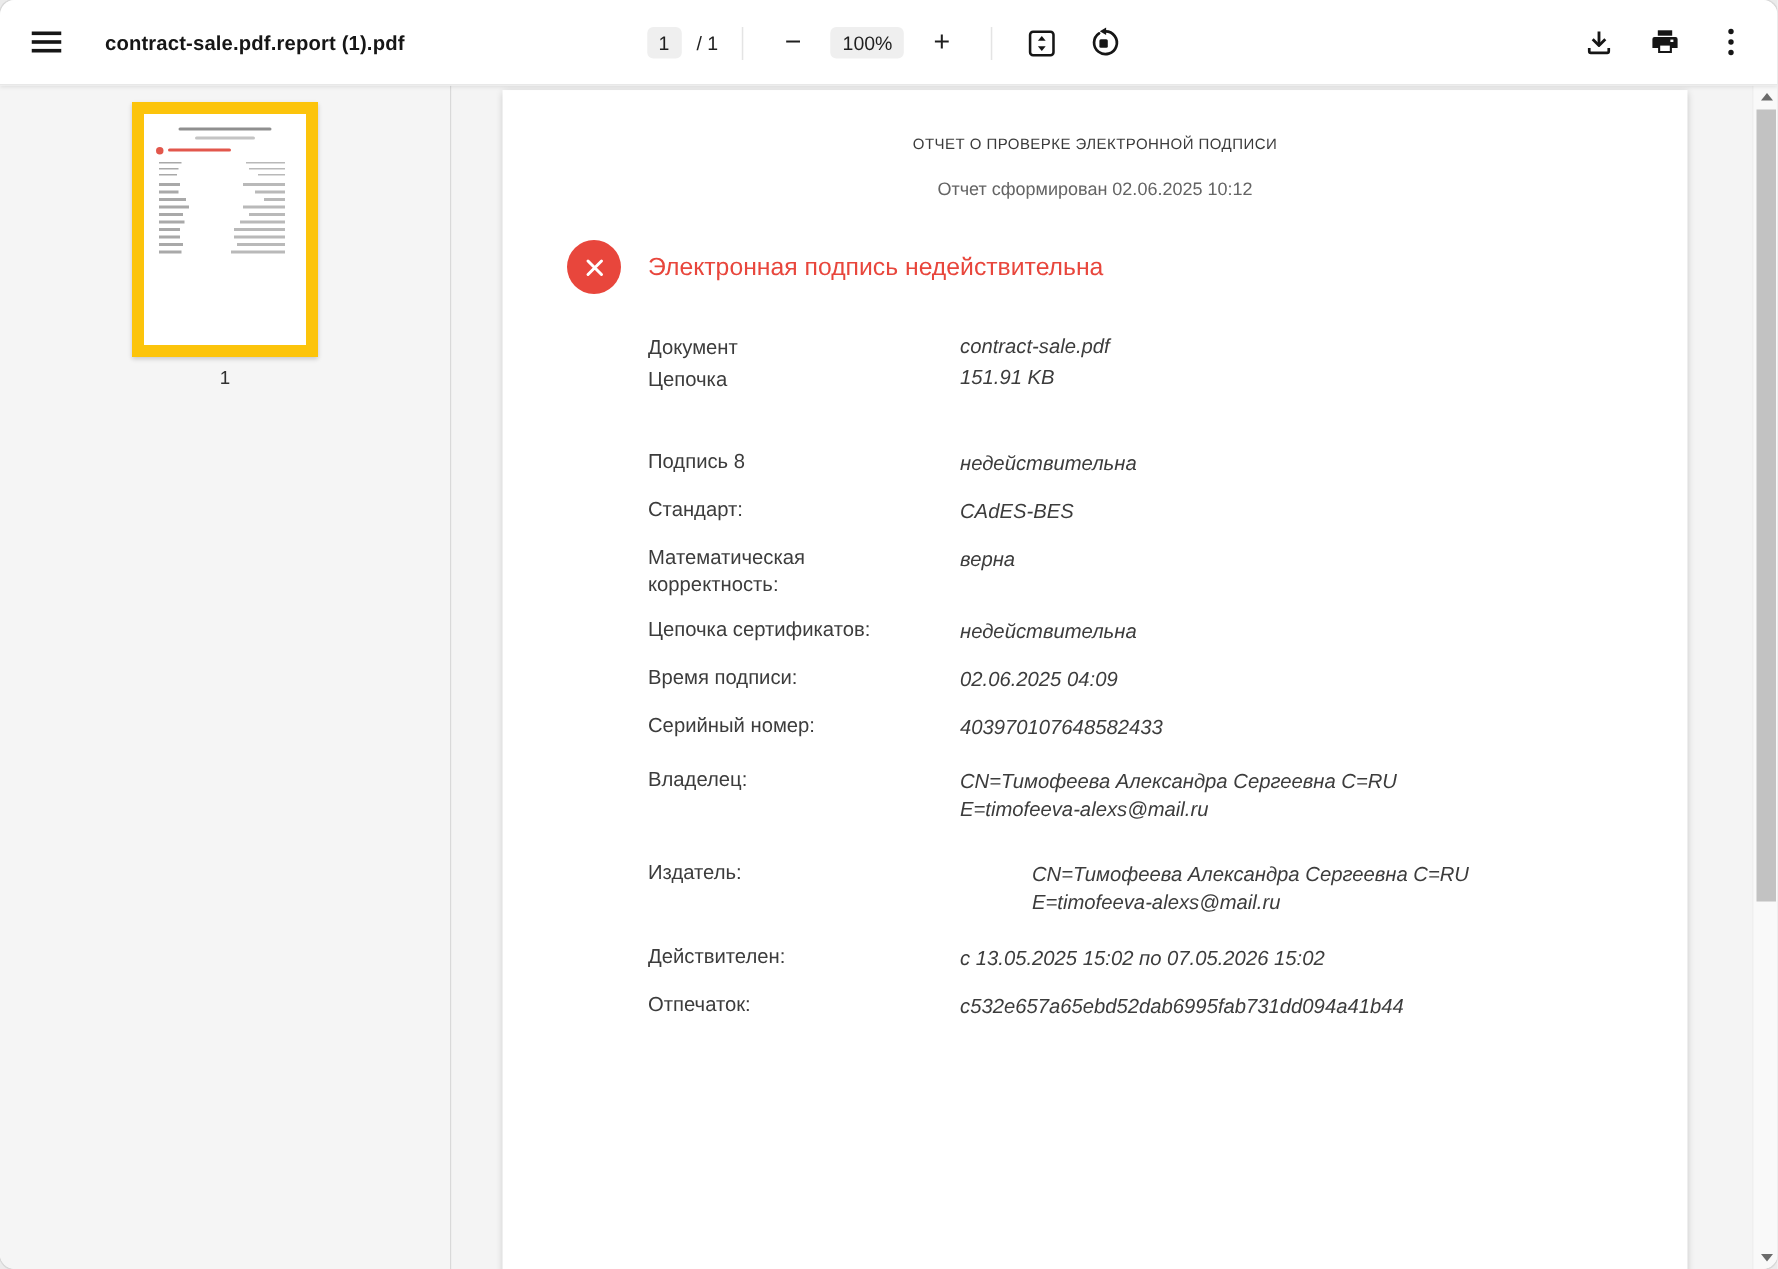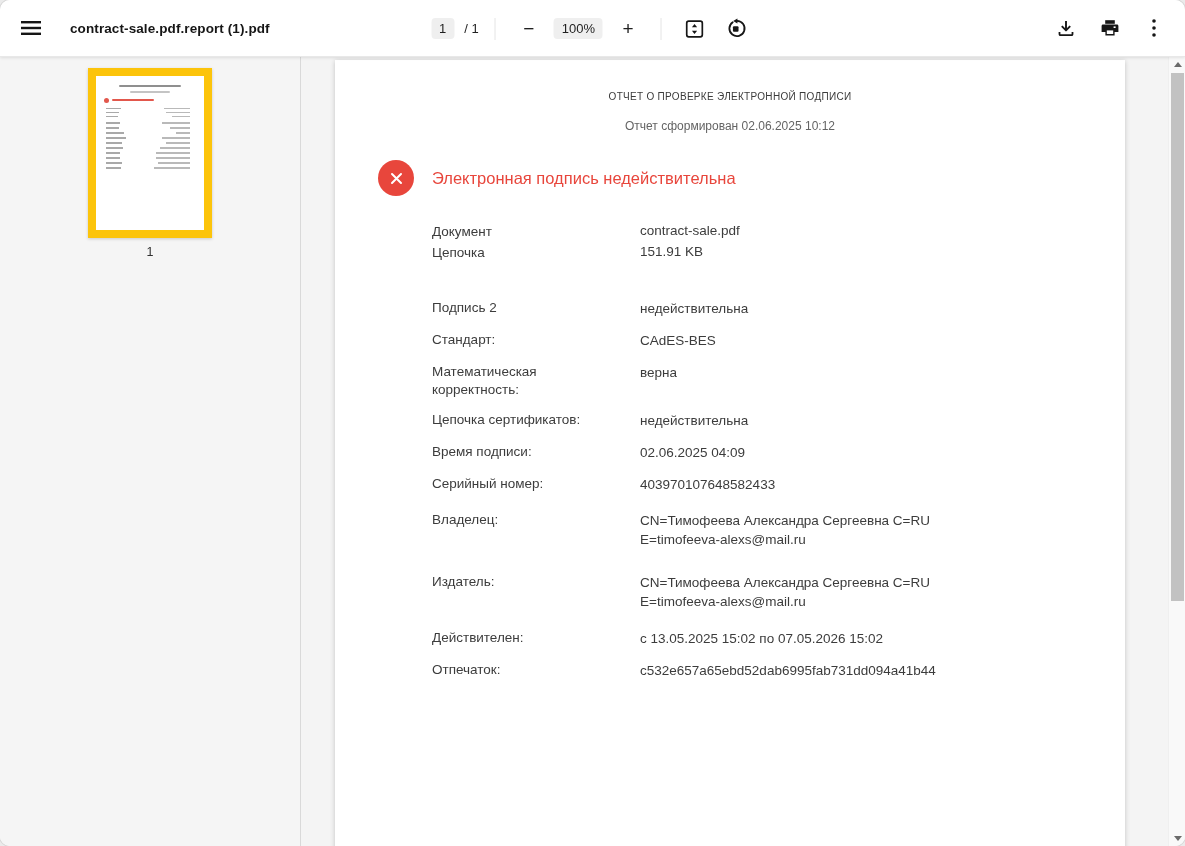--- a/index.html
+++ b/index.html
@@ -62,21 +62,21 @@
     display: flex; align-items: center; justify-content: center;
   }
   .status-text { font-size: 16.5px; color: #e8463c; }
   .kv-section { margin-left: 97px; font-size: 13.5px; }
   .file-info { margin-top: 25px; }
   .file-info .kv-row { line-height: 21px; }
   .sig-info { margin-top: 36px; }
   .kv-row { display: flex; }
   .kv-label { flex: 0 0 208px; max-width: 208px; }
   .kv-label > span { display: inline-block; max-width: 170px; line-height: 18px; }
-  .kv-value { white-space: pre-line; line-height: 19px; max-width: 470px; }
+  .kv-value { white-space: pre-line; line-height: 19px; max-width: 470px; font-style: italic; }
   
   .scrollbar {
     position: absolute; right: 0; top: 0; bottom: 0; width: 17px; background: #f9f9f9;
     border-left: 1px solid #efefef;
   }
   .sb-thumb { position: absolute; left: 2px; top: 16px; width: 13px; height: 528px; background: #c2c2c2; cursor: pointer; }
   .sb-arrow { position: absolute; left: 0; width: 17px; height: 15px; display: flex; align-items: center; justify-content: center; cursor: pointer; }
   .sb-arrow.up { top: 0; }
   .sb-arrow.down { bottom: 0; }
   .sb-arrow .tri { width: 0; height: 0; border-left: 4px solid transparent; border-right: 4px solid transparent; }
@@ -241,21 +241,21 @@
             <div class="kv-value">contract-sale.pdf</div>
           </div>
           <div class="kv-row">
             <div class="kv-label"><span>Цепочка</span></div>
             <div class="kv-value">151.91 KB</div>
           </div>
         </div>
 
         <div class="kv-section sig-info">
           <div class="kv-row">
-            <div class="kv-label"><span>Подпись 2</span></div>
+            <div class="kv-label"><span>Подпись 8</span></div>
             <div class="kv-value">недействительна</div>
           </div>
           <div class="kv-row" style="margin-top:13px;">
             <div class="kv-label"><span>Стандарт:</span></div>
             <div class="kv-value">CAdES-BES</div>
           </div>
           <div class="kv-row" style="margin-top:13px;">
             <div class="kv-label"><span>Математическая корректность:</span></div>
             <div class="kv-value">верна</div>
           </div>
@@ -269,21 +269,21 @@
           </div>
           <div class="kv-row" style="margin-top:13px;">
             <div class="kv-label"><span>Серийный номер:</span></div>
             <div class="kv-value">403970107648582433</div>
           </div>
           <div class="kv-row" style="margin-top:17px;">
             <div class="kv-label"><span>Владелец:</span></div>
             <div class="kv-value">CN=Тимофеева Александра Сергеевна C=RU
 E=timofeeva-alexs@mail.ru</div>
           </div>
-          <div class="kv-row" style="margin-top:24px;">
+          <div class="kv-row" style="margin-top:24px;gap:48px;">
             <div class="kv-label"><span>Издатель:</span></div>
             <div class="kv-value">CN=Тимофеева Александра Сергеевна C=RU
 E=timofeeva-alexs@mail.ru</div>
           </div>
           <div class="kv-row" style="margin-top:18px;">
             <div class="kv-label"><span>Действителен:</span></div>
             <div class="kv-value">с 13.05.2025 15:02 по 07.05.2026 15:02</div>
           </div>
           <div class="kv-row" style="margin-top:13px;">
             <div class="kv-label"><span>Отпечаток:</span></div>

